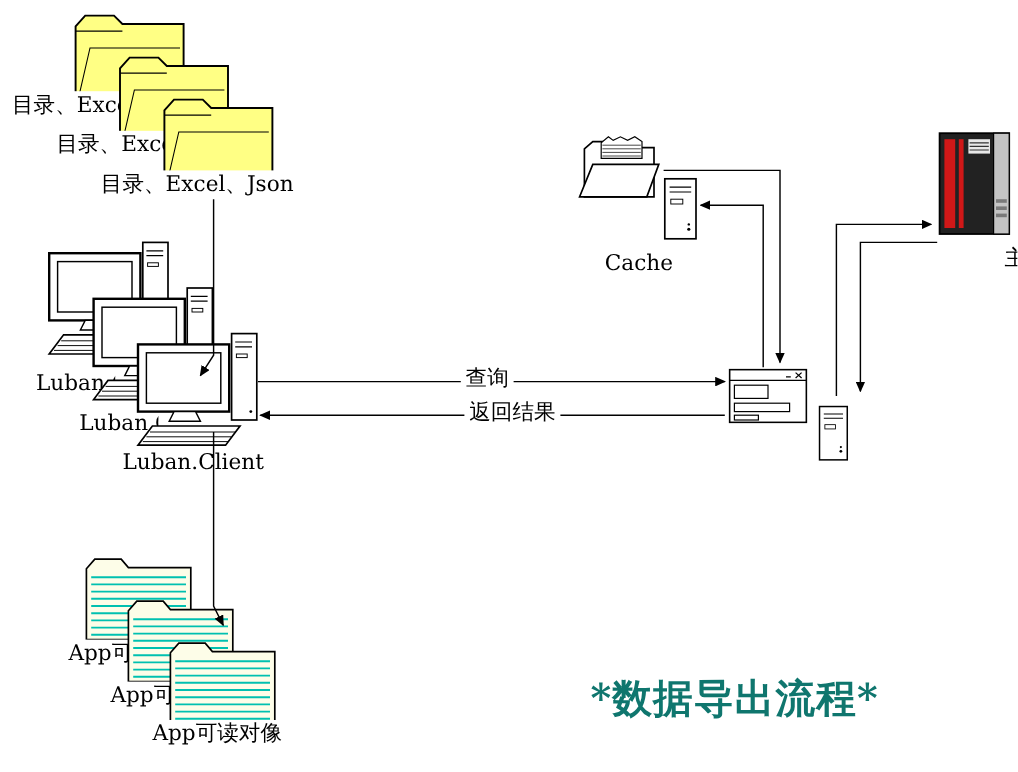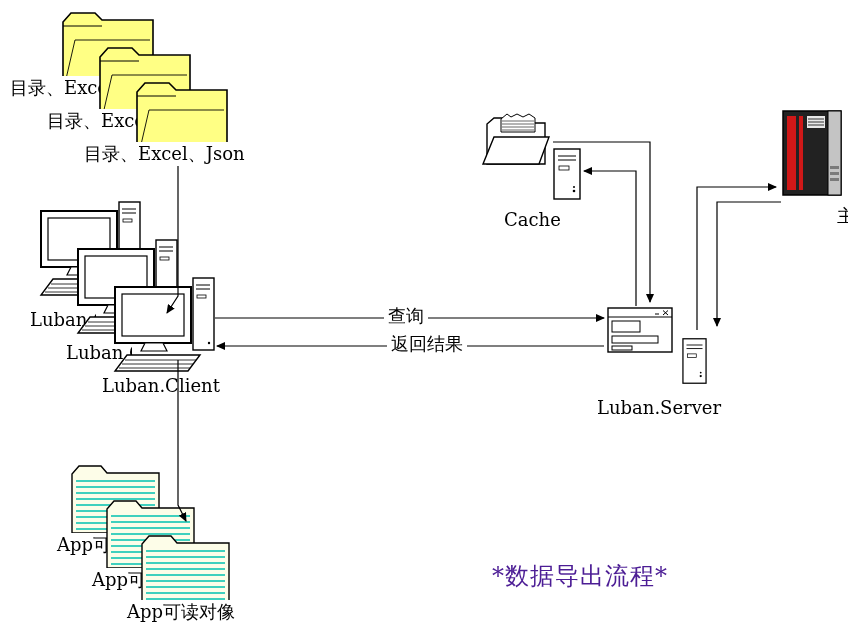--- a/index.html
+++ b/index.html
@@ -11,21 +11,21 @@
   .label{
     background:#ffffff;
     font-size:18px;line-height:24px;white-space:nowrap;padding:0 2px;color:#000;
   }
   .trunc{overflow:hidden;height:24px;}
   .edge-label{
     background:#ffffff;font-size:18px;line-height:24px;white-space:nowrap;
     padding:0 4px;color:#000;
   }
   .title{
-    font-size:24px;font-weight:normal;color:#4c1d95;letter-spacing:1px;white-space:nowrap;
+    font-size:33px;font-weight:bold;color:#0f766e;letter-spacing:1px;white-space:nowrap;
   }
   svg{display:block;}
   .defs{position:absolute;width:0;height:0;overflow:hidden;}
   .overlay{pointer-events:none;}
 </style>
 </head>
 <body>
 
 <div class="stage">
 
@@ -175,21 +175,20 @@
   <div class="abs" style="left:607px;top:307px;z-index:3">
     <svg width="66" height="46">
         <use href="#sym-window"></use>
       </svg>
   </div>
   <div class="abs" style="left:681px;top:337px;z-index:4">
     <svg width="27" height="48" viewBox="0 0 30 54">
         <use href="#sym-tower"></use>
       </svg>
   </div>
-  <div class="abs label" style="left:595px;top:396px;z-index:6">Luban.Server</div>
 
   <div class="abs" style="left:68px;top:461px;z-index:1">
     <svg width="95" height="78">
         <use href="#sym-folder-lined"></use>
       </svg>
   </div>
   <div class="abs label trunc" style="left:55px;top:533px;width:56px;z-index:2">App可读对像</div>
 
   <div class="abs" style="left:103px;top:496px;z-index:3">
     <svg width="95" height="78">

